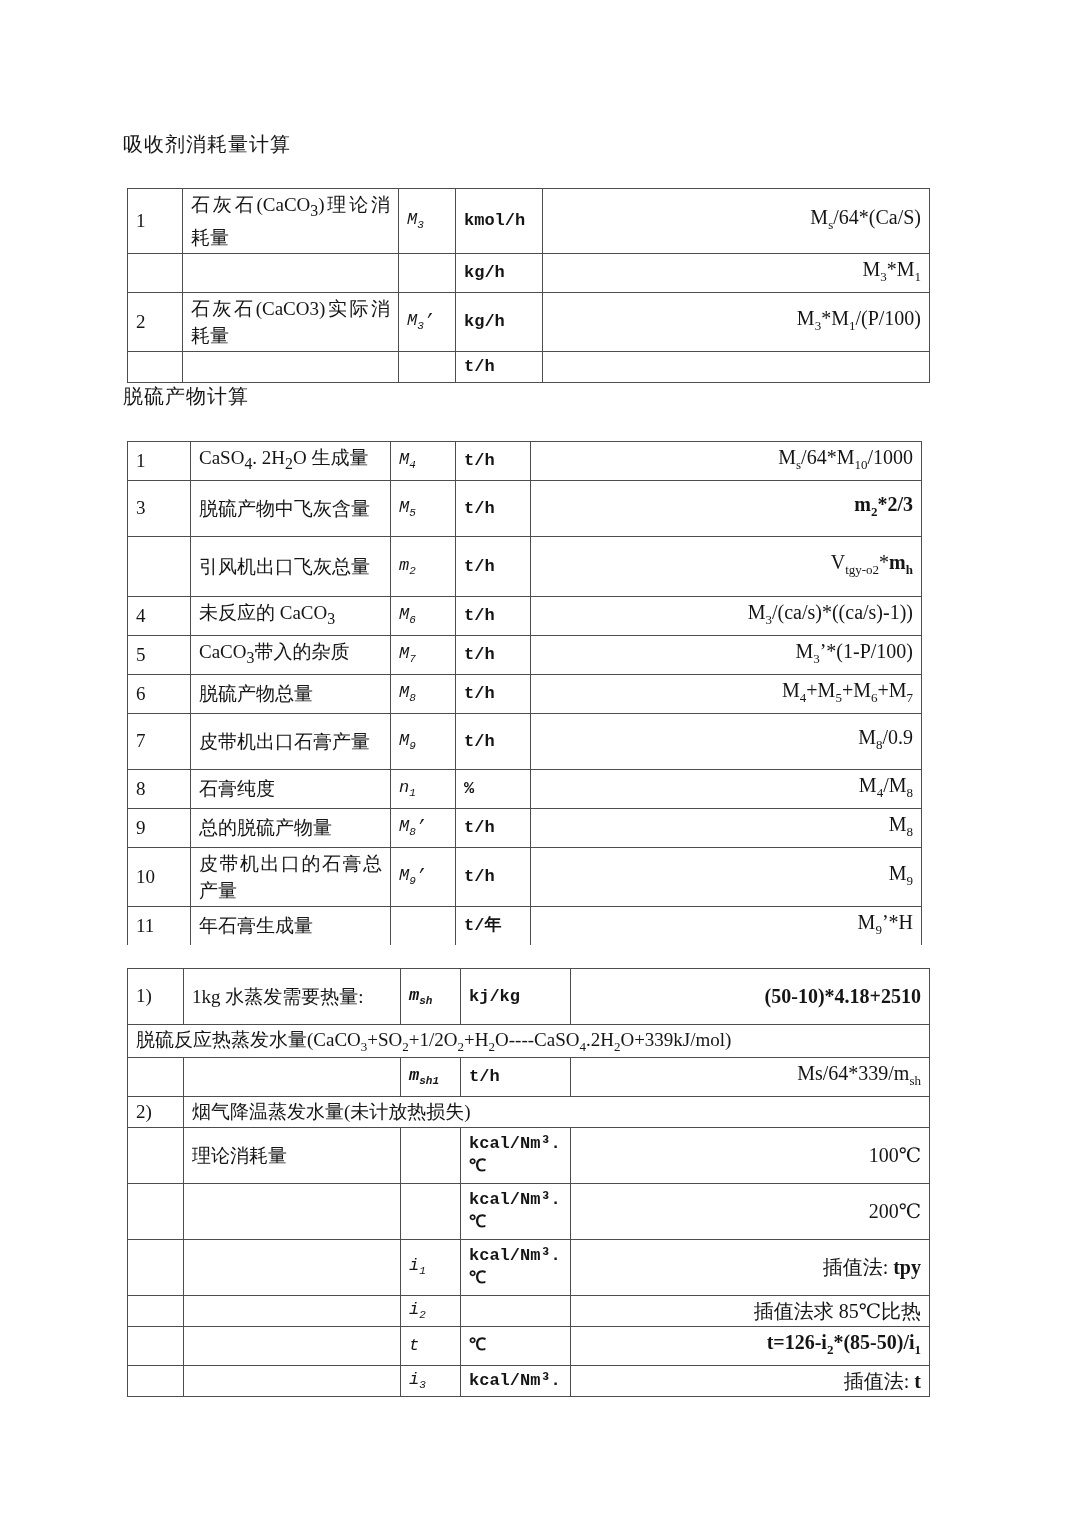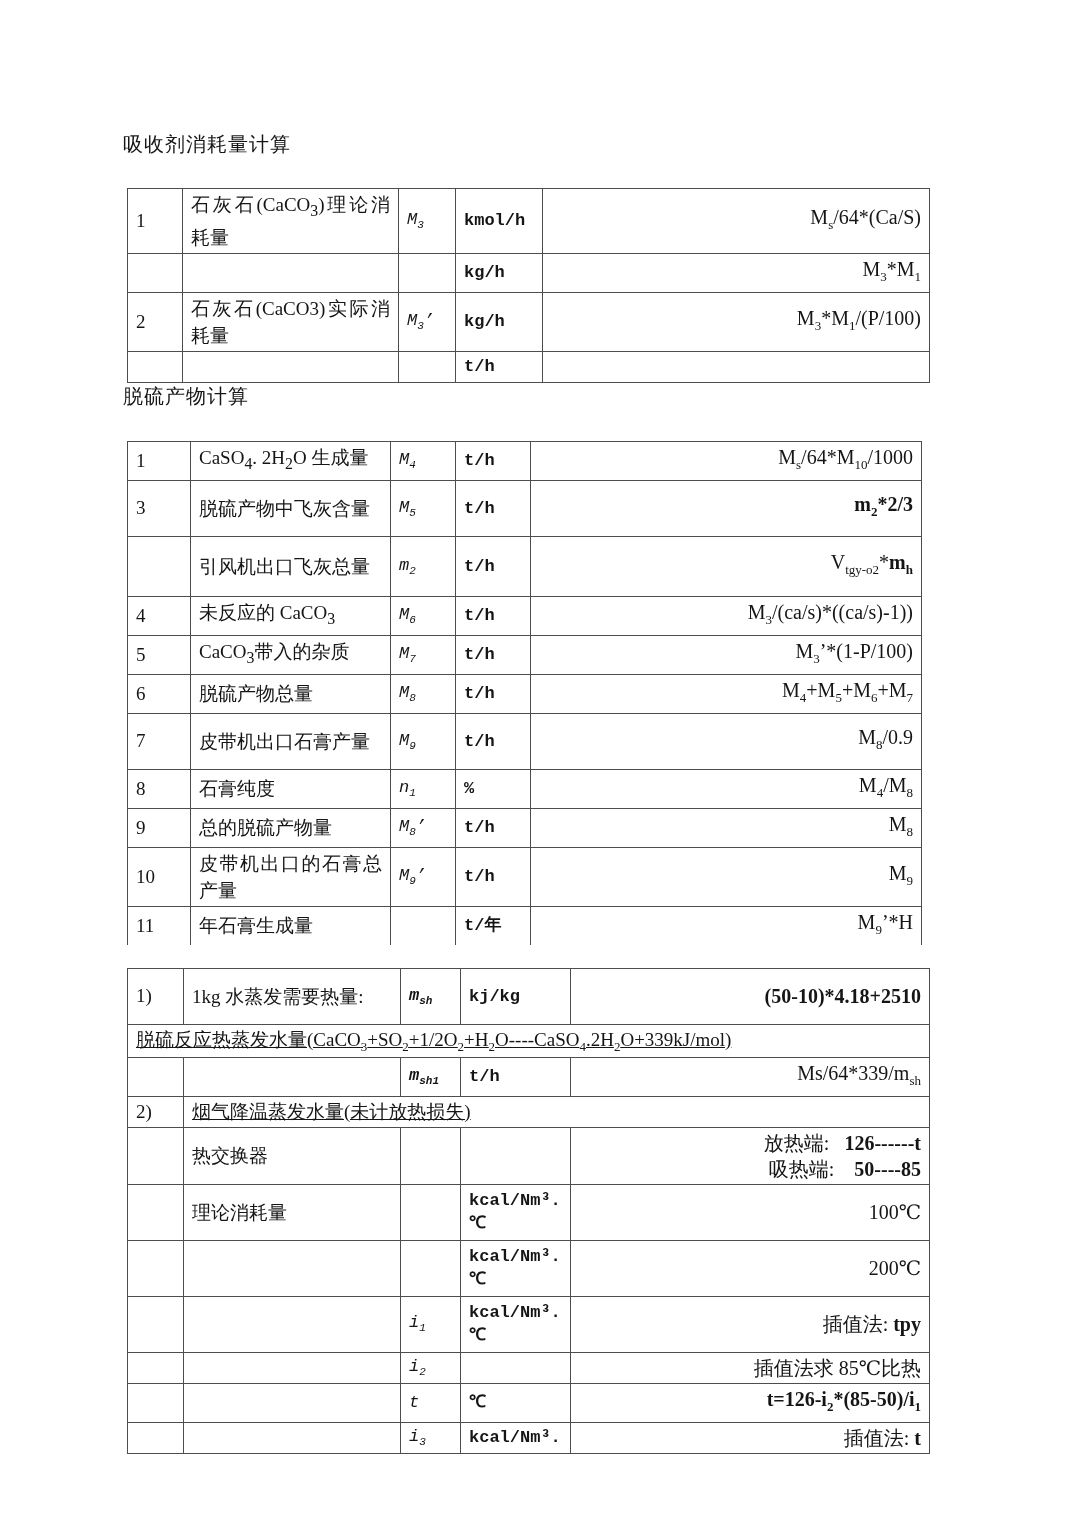--- a/index.html
+++ b/index.html
@@ -38,21 +38,21 @@
   td.name {
     font-size:19px; line-height:27px;
     text-align:justify; text-align-last:left;margin-left:15px;
   }
   td.name.narrow { padding-right:36px; }
   td.sym  { font-family:"Liberation Mono","DejaVu Sans Mono",monospace; font-size:17px;font-style:italic; }
   td.sym sub { font-size:11px; }
   td.unit { font-family:"Liberation Mono","DejaVu Sans Mono",monospace; font-size:17px; line-height:23px;font-weight:bold; }
   td.formula { font-size:20px; line-height:26px;text-align:right; }
   td.formula sub { font-size:13px; }
-  td.merged { font-size:19px;text-decoration:underline; }
+  td.merged { font-size:19px; }
   td.merged sub { font-size:13px; }
 </style>
 </head>
 <body>
 
 <div class="page">
 
   <div class="title first">吸收剂消耗量计算</div>
 
   <table class="t t1">
@@ -211,27 +211,20 @@
       <td class="sym"><b>m<sub>sh1</sub></b></td>
       <td class="unit">t/h</td>
       <td class="formula">Ms/64*339/m<sub>sh</sub></td>
     </tr>
     <tr class="h1">
       <td class="num">2)</td>
       <td class="merged" colspan="4">烟气降温蒸发水量(未计放热损失)</td>
     </tr>
     <tr class="h2">
       <td class="num"></td>
-      <td class="name">热交换器</td>
-      <td class="sym"></td>
-      <td class="unit"></td>
-      <td class="formula">放热端:&nbsp;&nbsp;&nbsp;<b>126------t</b><br>吸热端:&nbsp;&nbsp;&nbsp;&nbsp;<b>50----85</b></td>
-    </tr>
-    <tr class="h2">
-      <td class="num"></td>
       <td class="name">理论消耗量</td>
       <td class="sym"></td>
       <td class="unit">kcal/Nm³.<br>℃</td>
       <td class="formula">100℃</td>
     </tr>
     <tr class="h2">
       <td class="num"></td>
       <td class="name"></td>
       <td class="sym"></td>
       <td class="unit">kcal/Nm³.<br>℃</td>

